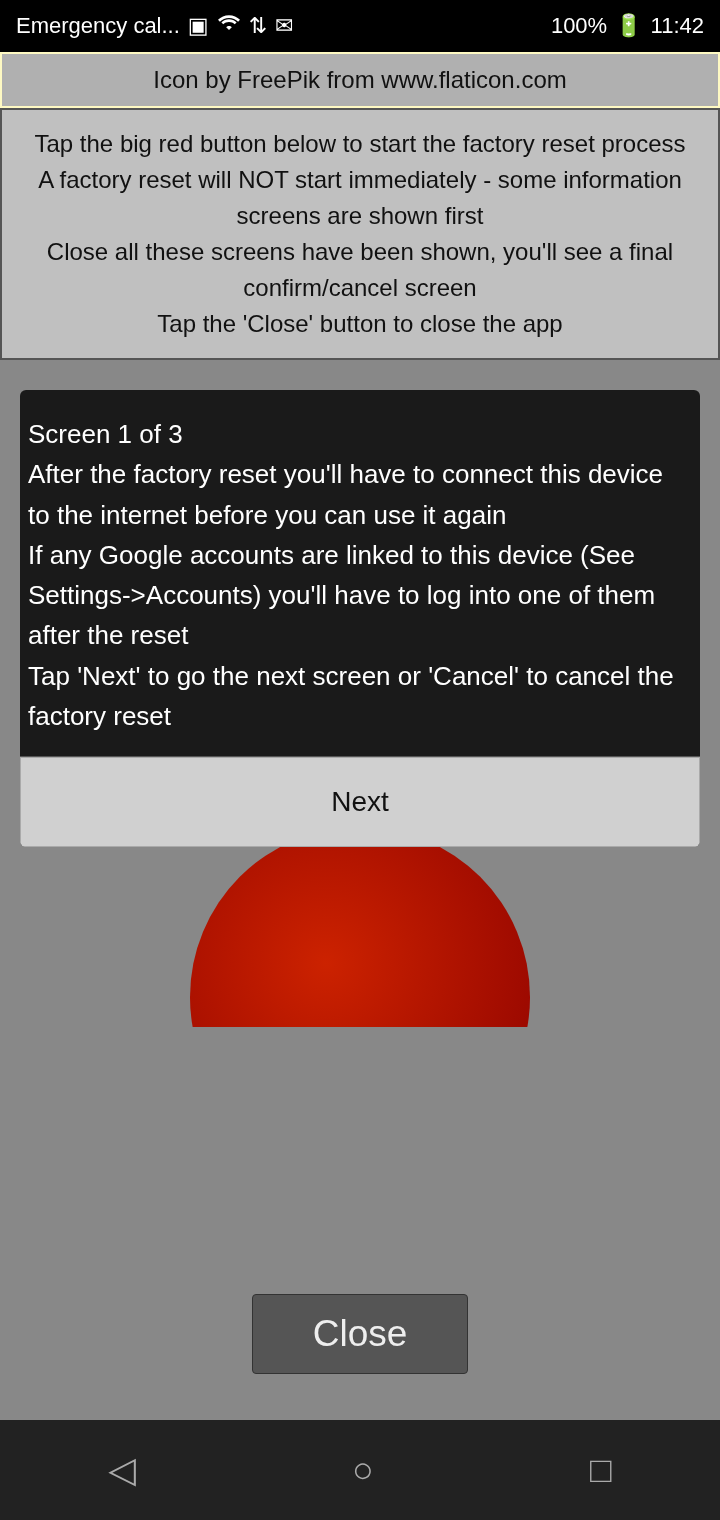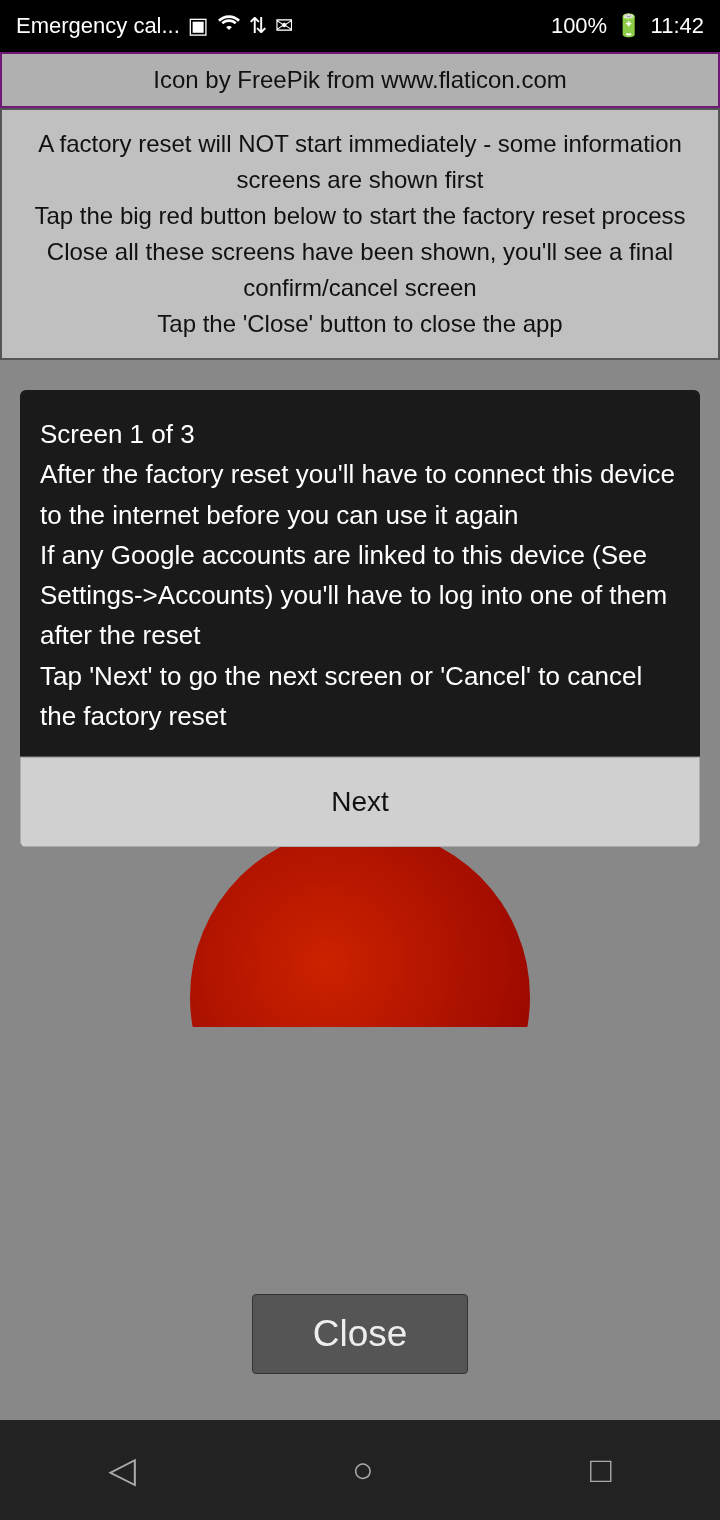--- a/index.html
+++ b/index.html
@@ -34,21 +34,21 @@
       display: flex;
       gap: 8px;
       color: #fff;
       font-size: 22px;
     }
 
     
     .attribution-bar {
       width: 100%;
       background: #b0b0b0;
-      border: 2px solid #701a75;
+      border: 2px solid #fef9c3;
       padding: 12px 16px;
       text-align: center;
       font-size: 24px;
       color: #111;
     }
 
     
     .instructions-box {
       width: 100%;
       background: #c0c0c0;
@@ -77,21 +77,21 @@
     
     .dialog {
       width: 680px;
       background: #1a1a1a;
       border-radius: 6px;
       overflow: hidden;
       position: relative;
       z-index: 10;
     }
     .dialog-content {
-      padding: 24px 24px 20px 20px;
+      padding: 24px 24px 20px 8px;
     }
     .dialog-content p {
       color: #fff;
       font-size: 26px;
       line-height: 1.55;
     }
     .dialog-buttons {
       display: flex;
       border-top: 1px solid #555;
     }
@@ -188,22 +188,22 @@
     <span>🔋</span>
     <span>11:42</span>
   </div>
 </div>
 
 <div class="attribution-bar">
   <span>Icon by FreePik from www.flaticon.com</span>
 </div>
 
 <div class="instructions-box">
+  <p>Tap the big red button below to start the factory reset process</p>
   <p>A factory reset will NOT start immediately - some information screens are shown first</p>
-  <p>Tap the big red button below to start the factory reset process</p>
   <p>Close all these screens have been shown, you'll see a final confirm/cancel screen</p>
   <p>Tap the 'Close' button to close the app</p>
 </div>
 
 <div class="main-area">
 
   <div class="dialog">
     <div class="dialog-content">
       <p>Screen 1 of 3<br>After the factory reset you'll have to connect this device to the internet before you can use it again<br>If any Google accounts are linked to this device (See Settings-&gt;Accounts) you'll have to log into one of them after the reset<br>Tap 'Next' to go the next screen or 'Cancel' to cancel the factory reset</p>
     </div>

